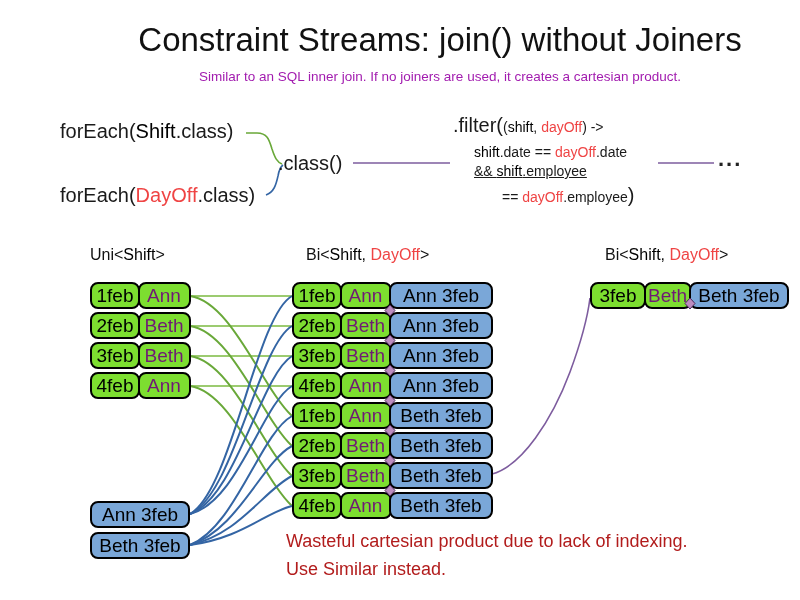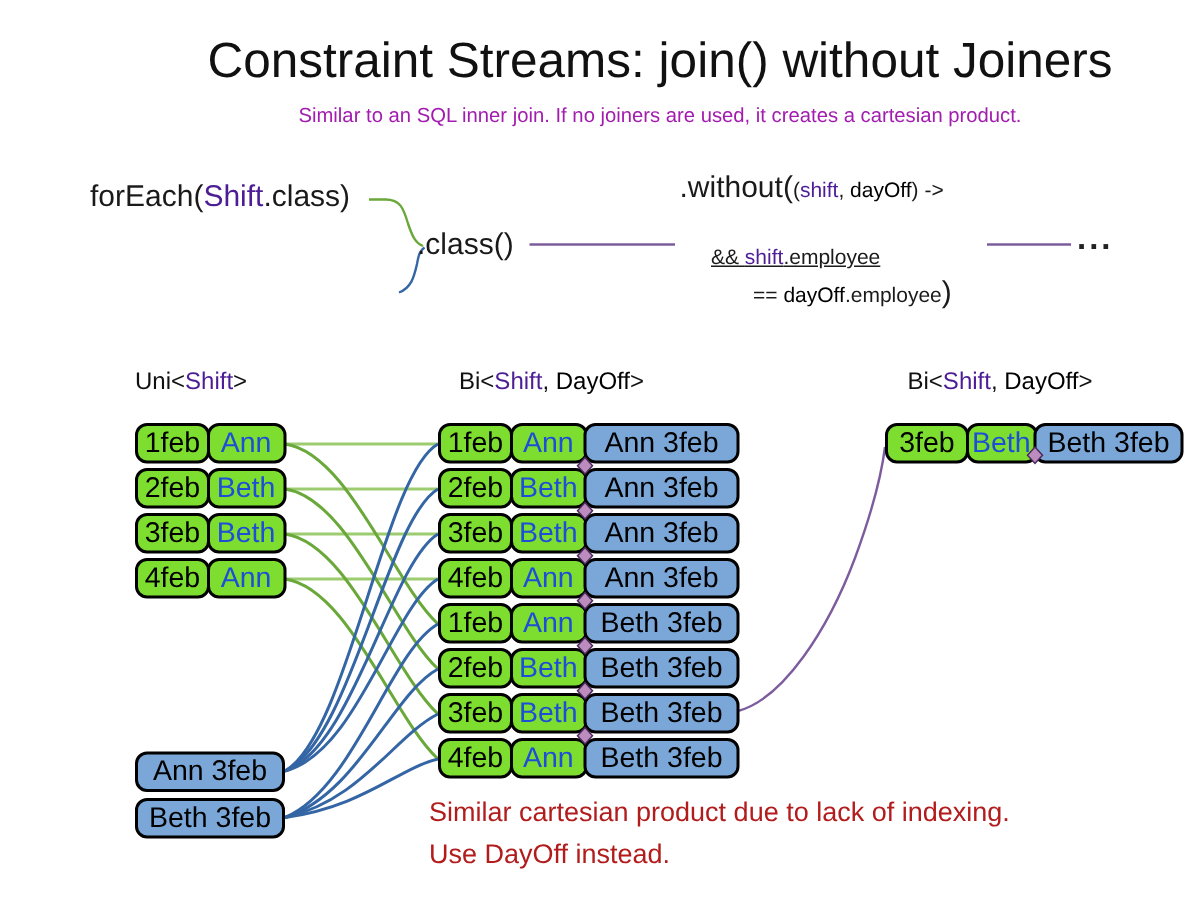--- a/index.html
+++ b/index.html
@@ -3,33 +3,33 @@
 <meta charset="utf-8">
 <style>
   html,body{margin:0;padding:0;background:#fff;width:800px;height:600px;overflow:hidden;
     font-family:"Liberation Sans",sans-serif;}
   #slide{position:relative;width:800px;height:600px;background:#fff;margin-left:40px;}
   .abs{position:absolute;white-space:nowrap;}
   .title{width:800px;text-align:center;font-size:33px;color:#111;top:21px;left:0;}
   .subtitle{width:800px;text-align:center;font-size:13.5px;color:#a21caf;top:69px;left:0;}
   .code20{font-size:20px;color:#1a1a1a;}
   .code14{font-size:14px;color:#1a1a1a;}
-  .green-t{color:#4c1d95;}
-  .blue-t{color:#000000;}
+  .green-t{color:#000000;}
+  .blue-t{color:#ef4444;}
   .label{font-size:16px;color:#111;}
   .warn{font-size:18px;color:#B21C1C;}
   .ellipsis{font-size:22px;color:#222;letter-spacing:2px;font-weight:bold;}
   .row{position:absolute;display:flex;}
   .cell{height:27px;box-sizing:border-box;border:2.5px solid #000;border-radius:8px;
     display:flex;align-items:center;justify-content:center;font-size:19px;color:#000;
     background:#fff;}
   .cell + .cell{margin-left:-2.5px;}
   .g{background:#7DDE30;}
   .b{background:#7AA7D8;}
-  .emp{color:#1d4ed8;}
+  .emp{color:#701a75;}
   .w50{width:50px;} .w53{width:53px;} .w52{width:52px;} .w104{width:104px;}
   .w56{width:56px;} .w48{width:48px;} .w100{width:100px;}
   svg.overlay{position:absolute;left:0;top:0;width:800px;height:600px;pointer-events:none;}
   .lg{stroke:#9CCB70;stroke-width:2;fill:none;}
   .gc{stroke:#69A839;stroke-width:2;fill:none;}
   .bc{stroke:#3465A4;stroke-width:2;fill:none;}
   .pc{stroke:#7D5C9E;stroke-width:1.6;fill:none;}
   .gb{stroke:#69A839;stroke-width:1.6;fill:none;}
   .bb{stroke:#3465A4;stroke-width:1.6;fill:none;}
   .diamond{fill:#BD8CBF;stroke:#4A2A5A;stroke-width:1;}
@@ -67,23 +67,25 @@
     <path class="bc" d="M150 545 C200 534 224 490 252 476"></path>
     <path class="bc" d="M150 545 C202 538 226 512 252 506"></path>
 
     <path class="pc" d="M452 474 C482 466 512 420 530 372 C544 334 548 314 550 298"></path>
   </svg>
 
   <div class="abs title">Constraint Streams: join() without Joiners</div>
   <div class="abs subtitle">Similar to an SQL inner join. If no joiners are used, it creates a cartesian product.</div>
 
   <div class="abs code20" style="left:20px;top:120px;"><span>forEach(</span><span class="green-t">Shift</span><span>.class)</span></div>
+  <div class="abs code20" style="left:20px;top:184px;"><span>forEach(</span><span class="blue-t">DayOff</span><span>.class)</span></div>
   <div class="abs code20" style="left:238px;top:152px;">.class()</div>
 
-  <div class="abs" style="left:413px;top:114px;"><span class="code20">.without(</span><span class="code14">(</span><span class="code14 green-t">shift</span><span class="code14">, </span><span class="code14 blue-t">dayOff</span><span class="code14">) -&gt;</span></div>
+  <div class="abs" style="left:413px;top:114px;"><span class="code20">.filter(</span><span class="code14">(</span><span class="code14 green-t">shift</span><span class="code14">, </span><span class="code14 blue-t">dayOff</span><span class="code14">) -&gt;</span></div>
+  <div class="abs code14" style="left:434px;top:144px;"><span class="green-t">shift</span><span>.date == </span><span class="blue-t">dayOff</span><span>.date</span></div>
   <div class="abs code14" style="left:434px;top:163px;text-decoration:underline;"><span>&amp;&amp; </span><span class="green-t">shift</span><span>.employee</span></div>
   <div class="abs" style="left:462px;top:184px;"><span class="code14">== </span><span class="code14 blue-t">dayOff</span><span class="code14">.employee</span><span class="code20">)</span></div>
   <div class="abs ellipsis" style="left:678px;top:146px;">...</div>
 
   <div class="abs label" style="left:50px;top:246px;"><span>Uni&lt;</span><span class="green-t">Shift</span><span>&gt;</span></div>
   <div class="abs label" style="left:266px;top:246px;"><span>Bi&lt;</span><span class="green-t">Shift</span><span>, </span><span class="blue-t">DayOff</span><span>&gt;</span></div>
   <div class="abs label" style="left:565px;top:246px;"><span>Bi&lt;</span><span class="green-t">Shift</span><span>, </span><span class="blue-t">DayOff</span><span>&gt;</span></div>
 
   <div class="row" style="left:50px;top:282px;">
       <div class="cell g w50">1feb</div>
@@ -160,16 +162,16 @@
     <path class="diamond" d="M350 305 l5 5.5 -5 5.5 -5 -5.5 z"></path>
     <path class="diamond" d="M350 335 l5 5.5 -5 5.5 -5 -5.5 z"></path>
     <path class="diamond" d="M350 365 l5 5.5 -5 5.5 -5 -5.5 z"></path>
     <path class="diamond" d="M350 395 l5 5.5 -5 5.5 -5 -5.5 z"></path>
     <path class="diamond" d="M350 425 l5 5.5 -5 5.5 -5 -5.5 z"></path>
     <path class="diamond" d="M350 455 l5 5.5 -5 5.5 -5 -5.5 z"></path>
     <path class="diamond" d="M350 485 l5 5.5 -5 5.5 -5 -5.5 z"></path>
     <path class="diamond" d="M650 298 l5 5.5 -5 5.5 -5 -5.5 z"></path>
   </svg>
 
-  <div class="abs warn" style="left:246px;top:531px;">Similar cartesian product due to lack of indexing.</div>
-  <div class="abs warn" style="left:246px;top:559px;">Use DayOff instead.</div>
+  <div class="abs warn" style="left:246px;top:531px;">Wasteful cartesian product due to lack of indexing.</div>
+  <div class="abs warn" style="left:246px;top:559px;">Use Similar instead.</div>
 
 </div>
 
 </body></html>

